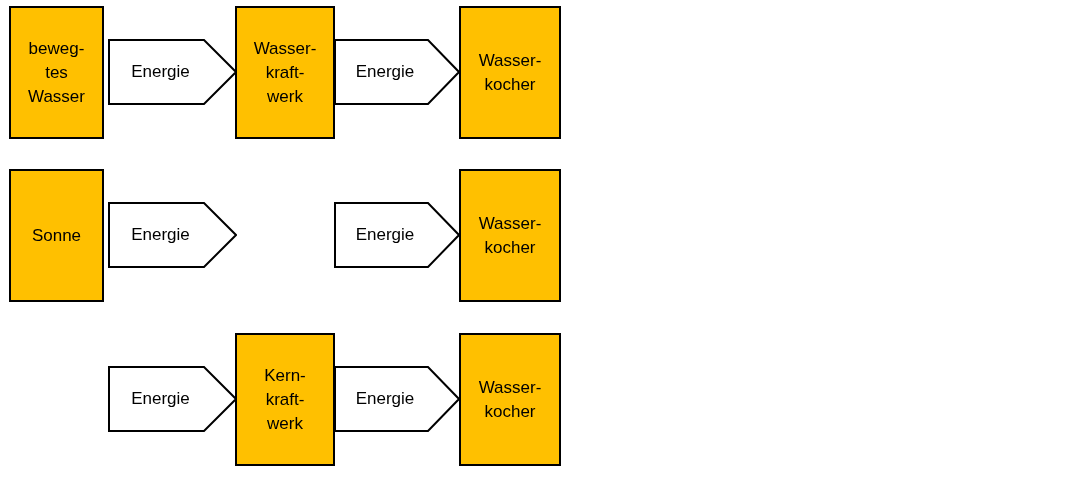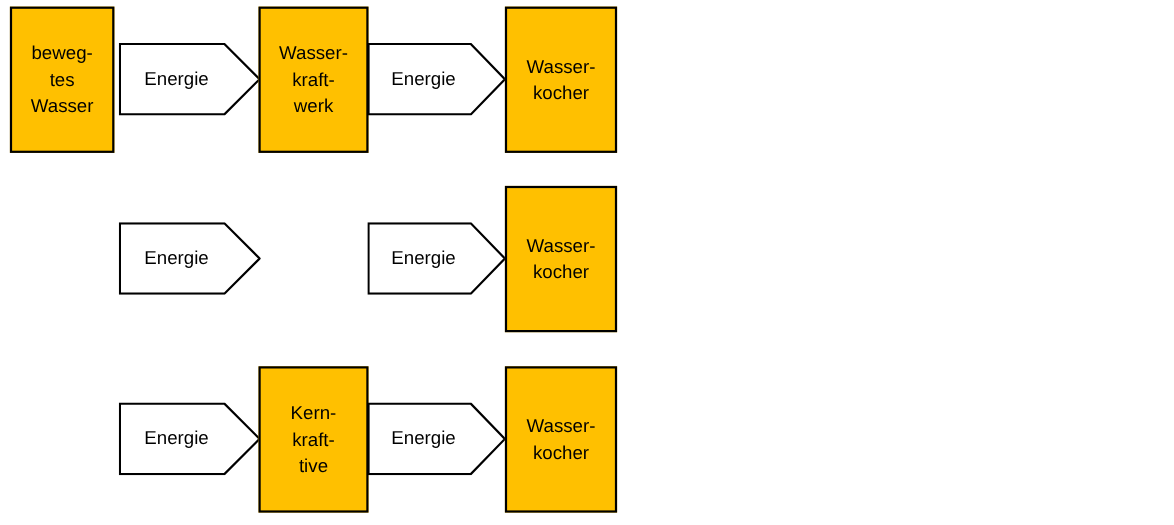--- a/index.html
+++ b/index.html
@@ -106,20 +106,23 @@
       </svg>
       <span class="arrow-label">Energie</span>
     </div>
     <div class="box col-consumer">
       <span class="box-label">Wasser-
 kocher</span>
     </div>
   </section>
 
   <section class="row r2">
+    <div class="box col-source">
+      <span class="box-label">Sonne</span>
+    </div>
     <div class="arrow a1">
       <svg width="129" height="66" viewBox="0 0 129 66">
         <polygon points="1,1 96,1 128,33 96,65 1,65"></polygon>
       </svg>
       <span class="arrow-label">Energie</span>
     </div>
     <div class="arrow a2">
       <svg width="126" height="66" viewBox="0 0 126 66">
         <polygon points="1,1 94,1 125,33 94,65 1,65"></polygon>
       </svg>
@@ -134,21 +137,21 @@
   <section class="row r3">
     <div class="arrow a1">
       <svg width="129" height="66" viewBox="0 0 129 66">
         <polygon points="1,1 96,1 128,33 96,65 1,65"></polygon>
       </svg>
       <span class="arrow-label">Energie</span>
     </div>
     <div class="box col-converter">
       <span class="box-label">Kern-
 kraft-
-tive</span>
+werk</span>
     </div>
     <div class="arrow a2">
       <svg width="126" height="66" viewBox="0 0 126 66">
         <polygon points="1,1 94,1 125,33 94,65 1,65"></polygon>
       </svg>
       <span class="arrow-label">Energie</span>
     </div>
     <div class="box col-consumer">
       <span class="box-label">Wasser-
 kocher</span>

